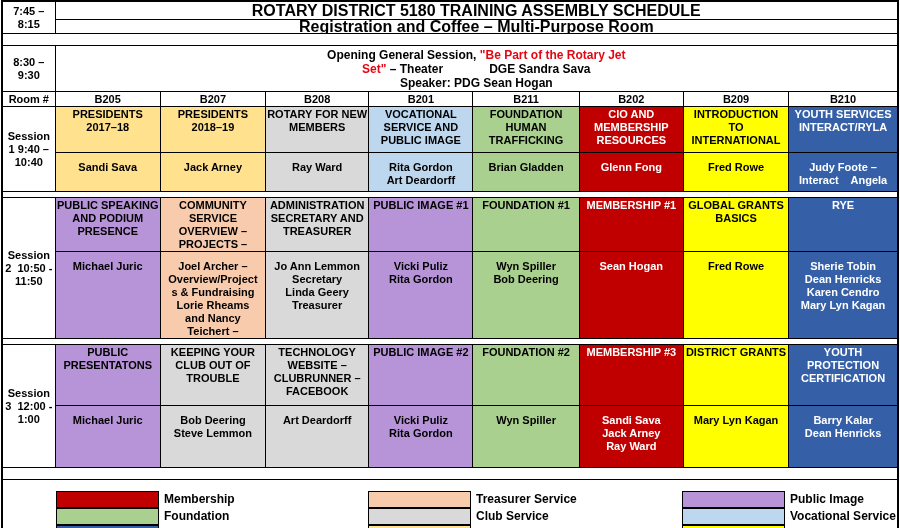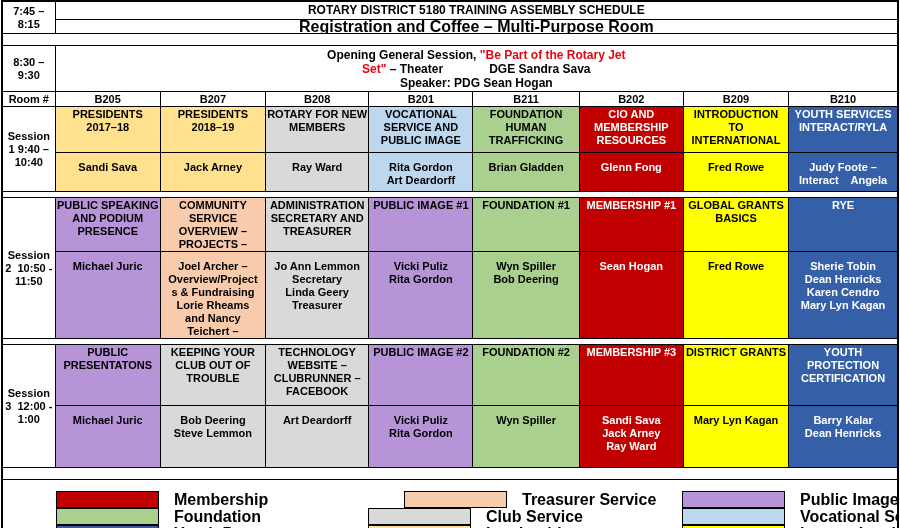--- a/index.html
+++ b/index.html
@@ -23,51 +23,51 @@
   .openrow td{height:45px;}
   .roomrow td{height:14px;}
   .s1topic td{height:44px;}
   .s1pres td{height:30px;}
   .s2topic td{height:52px;}
   .s2pres td{height:78px;}
   .s3topic td{height:59px;}
   .s3pres td{height:53px;}
   .legendrow td{height:61px;}
   .stubrow td{height:7px;border-bottom:none;}
-  .title-cell{font-size:12px;}
+  .title-cell{font-size:16px;}
   .sub-cell{font-size:16px;}
   .open-cell{font-size:12px;line-height:14px;}
   .red-text{color:#E30613;}
   .gap-right{margin-left:46px;}
   .time-cell{white-space:pre-wrap;}
   .sess-label{white-space:pre-wrap;}
   .topic{vertical-align:top;padding-top:1px;}
   .presenter{vertical-align:top;padding-top:8px;white-space:pre-wrap;}
   
   [data-cat="leadership"]{background:#FFE18E;}
   [data-cat="club"]{background:#D9D9D9;}
   [data-cat="vocational"]{background:#BDD7EE;}
   [data-cat="foundation"]{background:#A9D08E;}
   [data-cat="membership"]{background:#C00000;color:#fff;}
   [data-cat="international"]{background:#FFFF00;}
   [data-cat="youth"]{background:#3560A8;color:#fff;}
-  [data-cat="community"]{background:#F8CBAD;margin-left:36px;}
+  [data-cat="community"]{background:#F8CBAD;}
   [data-cat="publicimage"]{background:#B793D8;margin-top:24px;}
   
   .legend-wrap{position:relative;width:100%;height:100%;}
   .legend-group{position:absolute;top:11px;}
   .lg1{left:52px;}
   .lg2{left:364px;}
   .lg3{left:678px;}
   .legend-item{display:flex;align-items:center;height:17px;}
   .swatch{
     width:101px;height:15px;border:1px solid #000;
     margin-top:-1px;flex:none;
   }
-  .legend-label{padding-left:15px;font-size:16px;white-space:nowrap;}
+  .legend-label{padding-left:5px;font-size:12px;white-space:nowrap;}
 </style>
 </head>
 <body>
 
 <table>
   <colgroup>
     <col style="width:53px">
       <col style="width:105px">
       <col style="width:105px">
     <col style="width:103px">

